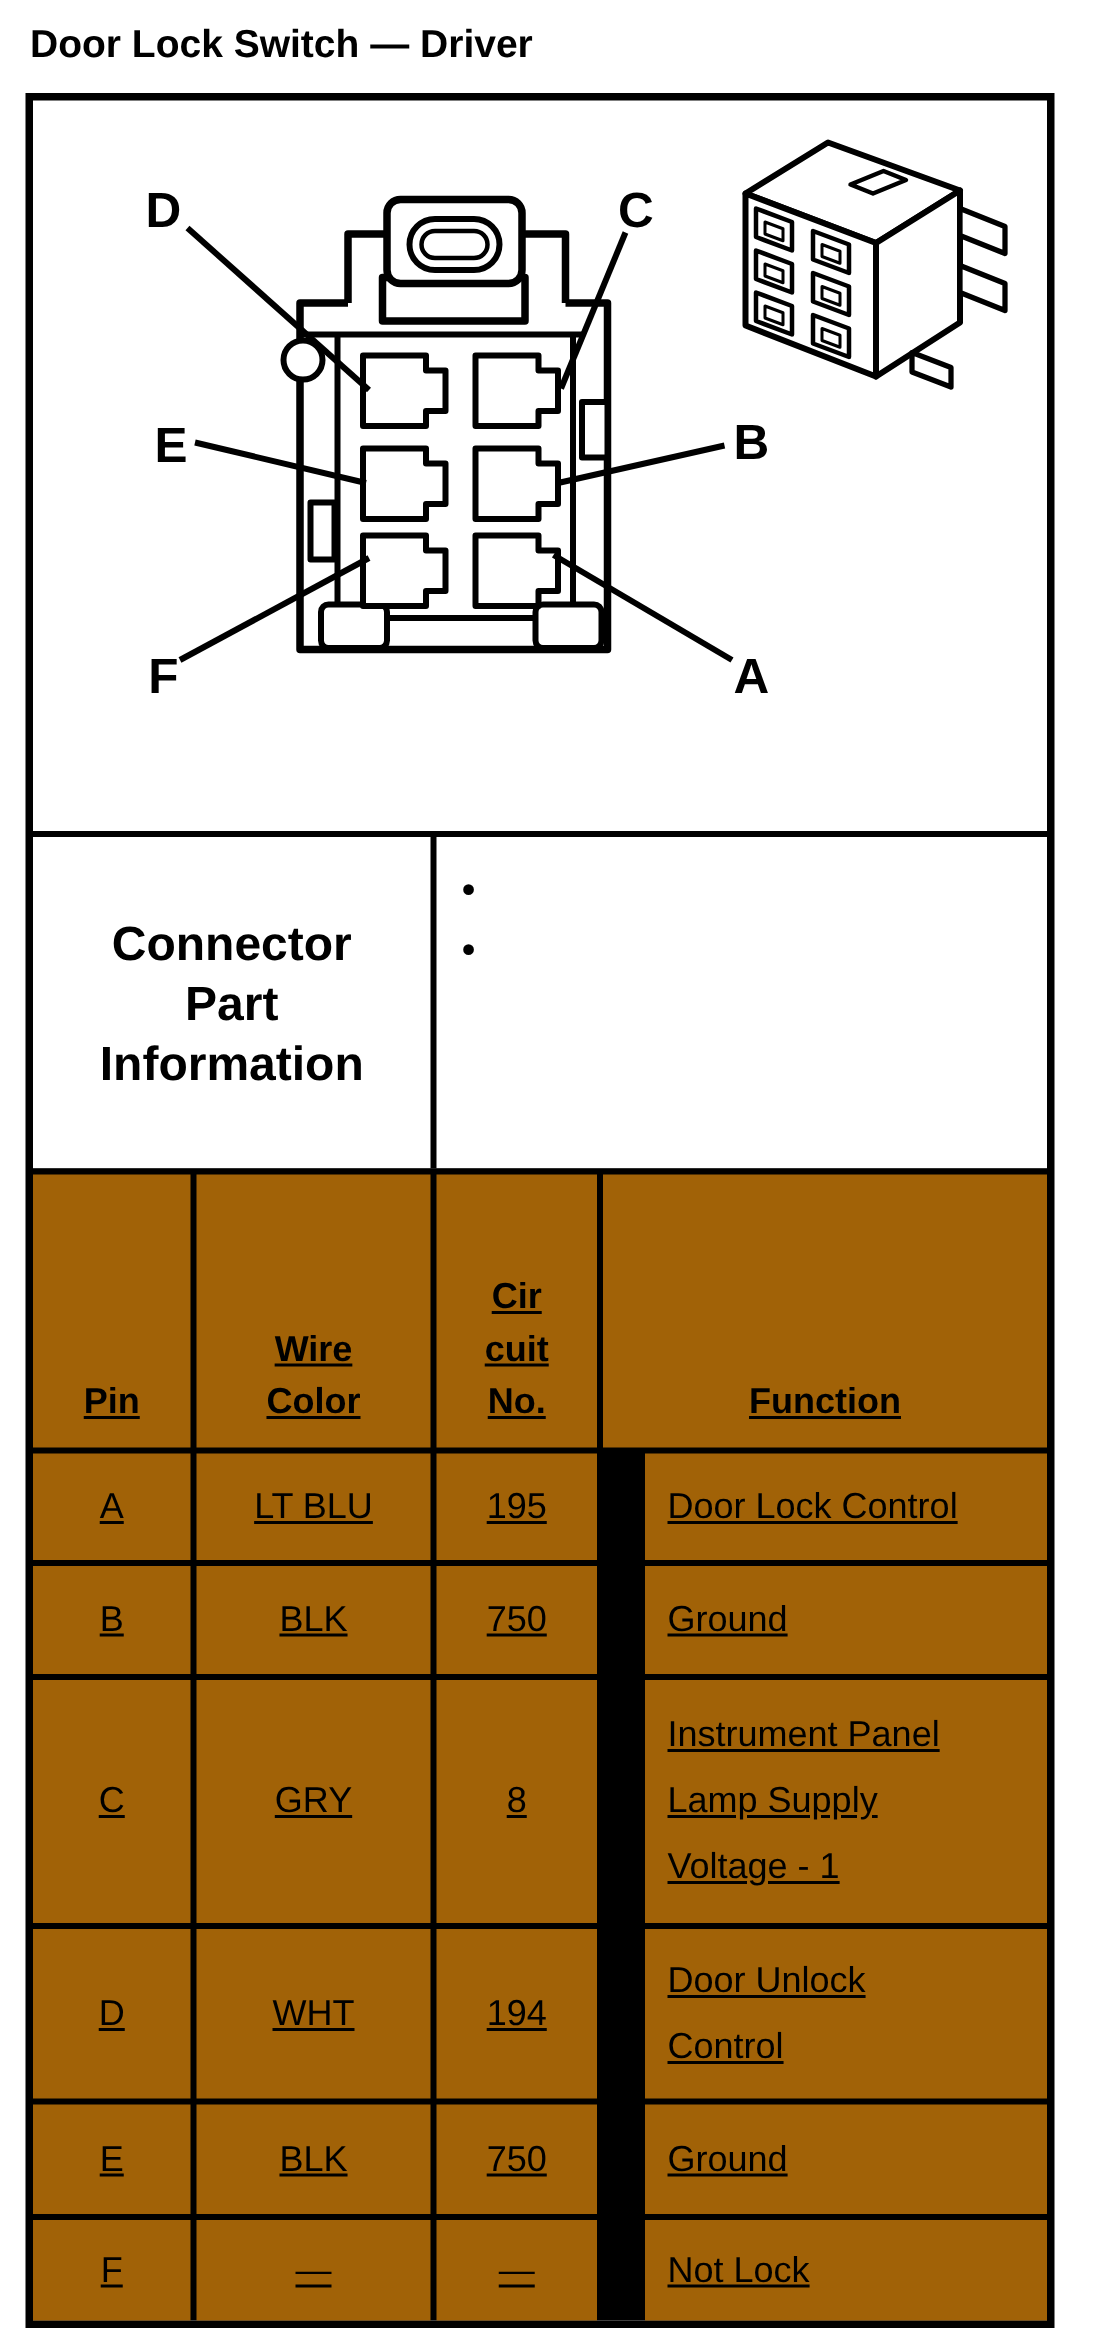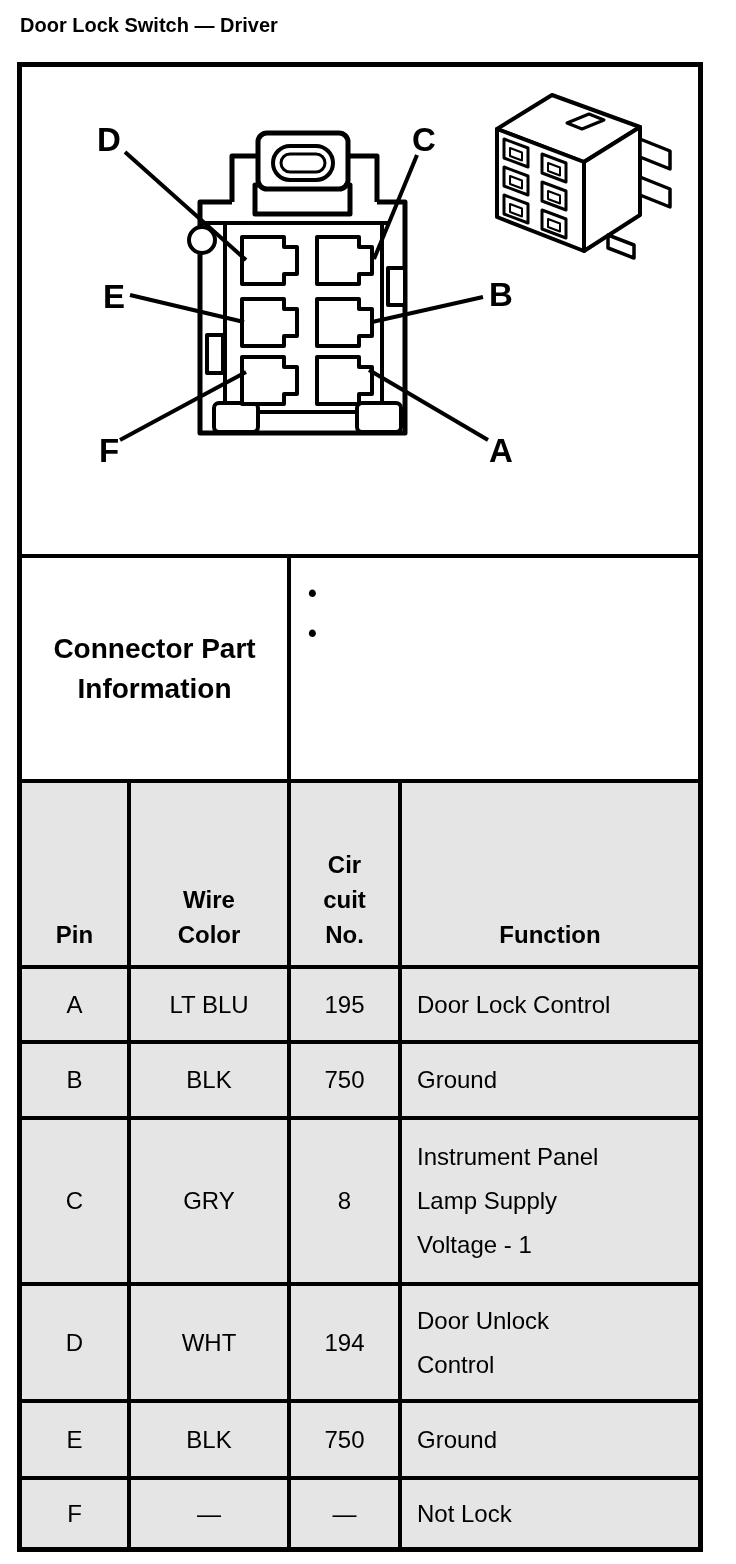--- a/index.html
+++ b/index.html
@@ -1,33 +1,33 @@
 <!DOCTYPE html>
 <html><head>
 <meta charset="utf-8">
 <style>
   html,body{margin:0;padding:0;background:#fff;}
   body{width:736px;height:1564px;position:relative;font-family:"Liberation Sans",sans-serif;color:#000;}
-  .page-title{margin:0;position:absolute;left:20px;top:14px;font-size:20px;font-weight:bold;letter-spacing:0;}
+  .page-title{margin:0;position:absolute;left:20px;top:14px;font-size:26px;font-weight:bold;letter-spacing:0;}
   .outer{position:absolute;left:17px;top:62px;width:686px;height:1490px;border:5px solid #000;box-sizing:border-box;display:flex;flex-direction:column;background:#fff;}
   .diagram{flex:none;height:487px;position:relative;}
   .diagram svg{display:block;}
   
   .partinfo{flex:none;height:225px;border-top:4px solid #000;box-sizing:border-box;display:grid;grid-template-columns:265px 1fr;gap:4px;background:#000;}
   .partinfo>div{background:#fff;}
-  .pi-left{display:flex;align-items:center;justify-content:center;text-align:center;font-weight:bold;font-size:28px;line-height:40px;padding:0 18px;}
+  .pi-left{display:flex;align-items:center;justify-content:center;text-align:center;font-weight:bold;font-size:32px;line-height:40px;padding:0 18px;}
   .pi-right{font-weight:bold;font-size:25px;line-height:40px;padding:15px 8px 0 17px;}
   .pi-line{display:flex;align-items:baseline;}
   .bullet{flex:none;width:36px;}
   
   .pintable{flex:1;border-top:4px solid #000;box-sizing:border-box;display:grid;grid-template-columns:105px 156px 107px 1fr;grid-template-rows:182px 71px 72px 162px 113px 73px 1fr;gap:4px;background:#000;}
   .row{display:contents;}
-  .pintable .cell{background:#e5e5e5;display:flex;align-items:center;justify-content:center;font-size:24px;line-height:30px;text-align:center;}
+  .pintable .cell{background:#a16207;display:flex;align-items:center;justify-content:center;font-size:24px;line-height:30px;text-align:center;text-decoration:underline;}
   .pintable .hc{font-weight:bold;align-items:flex-end;padding-bottom:13px;line-height:35px;white-space:pre-line;}
-  .pintable .func{justify-content:flex-start;text-align:left;padding-left:15px;padding-right:6px;line-height:44px;white-space:pre-line;}
+  .pintable .func{justify-content:flex-start;text-align:left;padding-left:15px;padding-right:6px;line-height:44px;white-space:pre-line;margin-left:28px;}
   svg text{font-family:"Liberation Sans",sans-serif;font-weight:bold;font-size:33px;}
 </style>
 </head>
 <body>
 
 <h1 class="page-title">Door Lock Switch — Driver</h1>
 
 <div class="outer">
 
   <div class="diagram">

